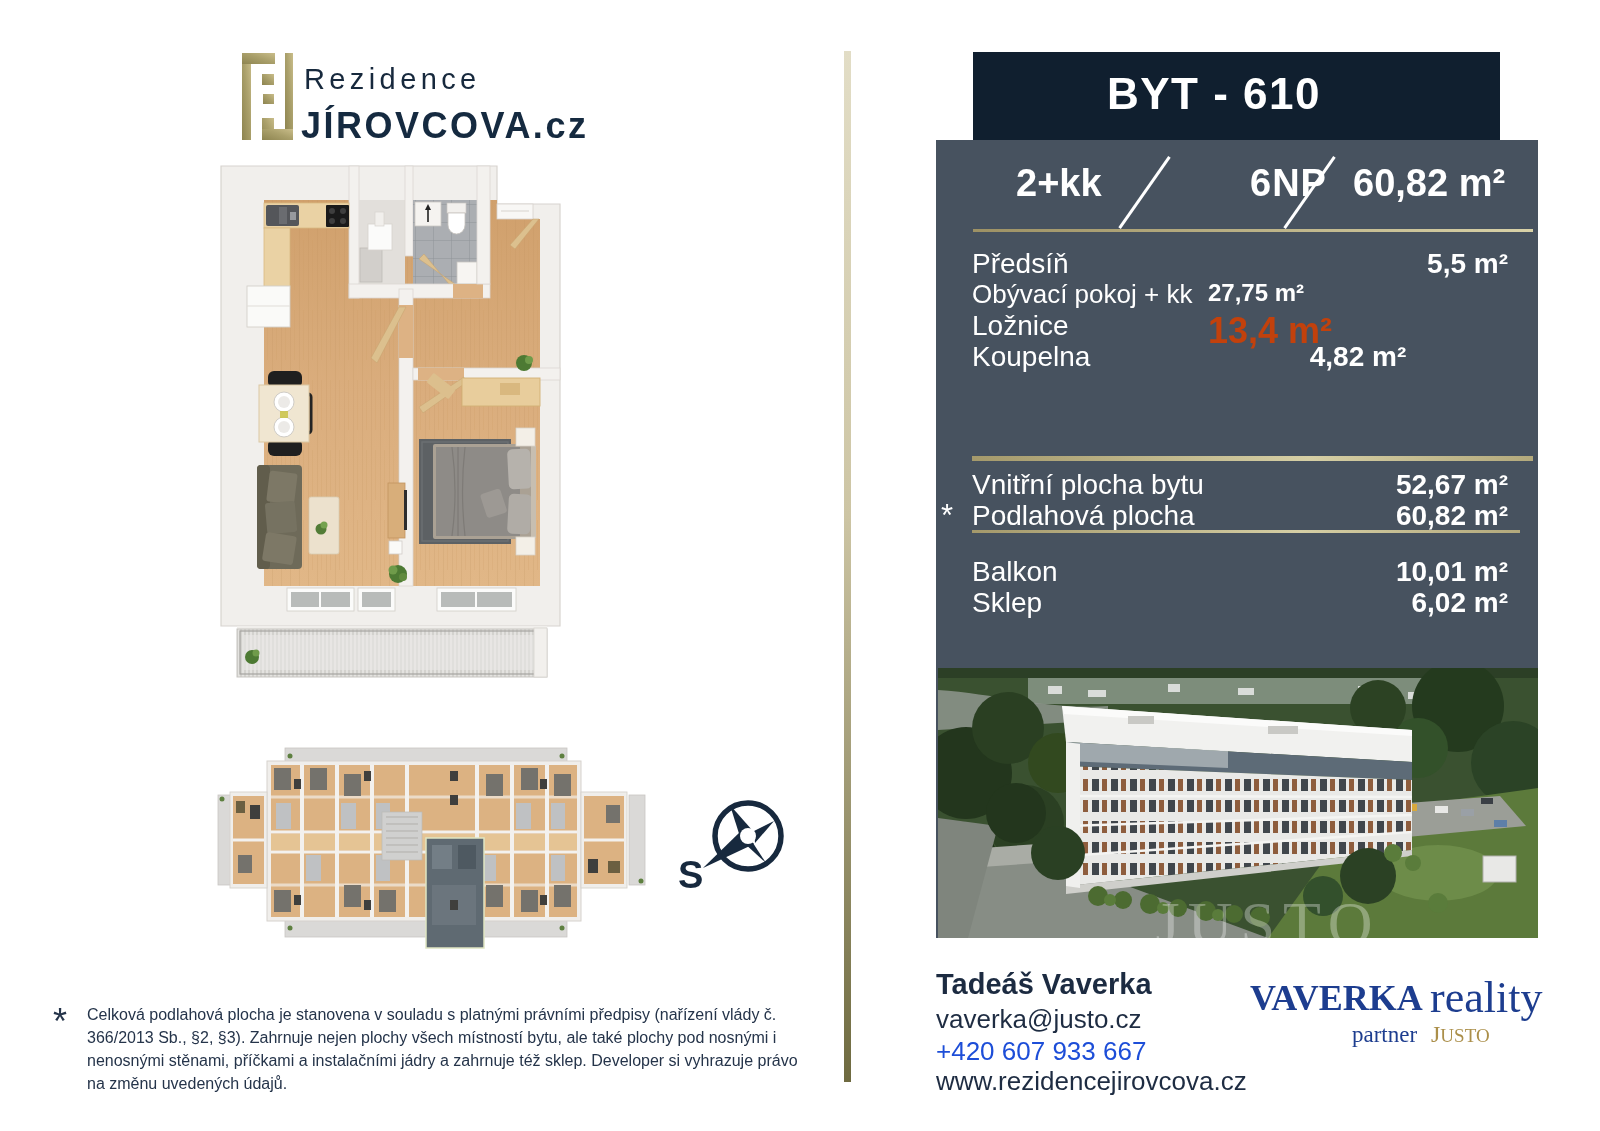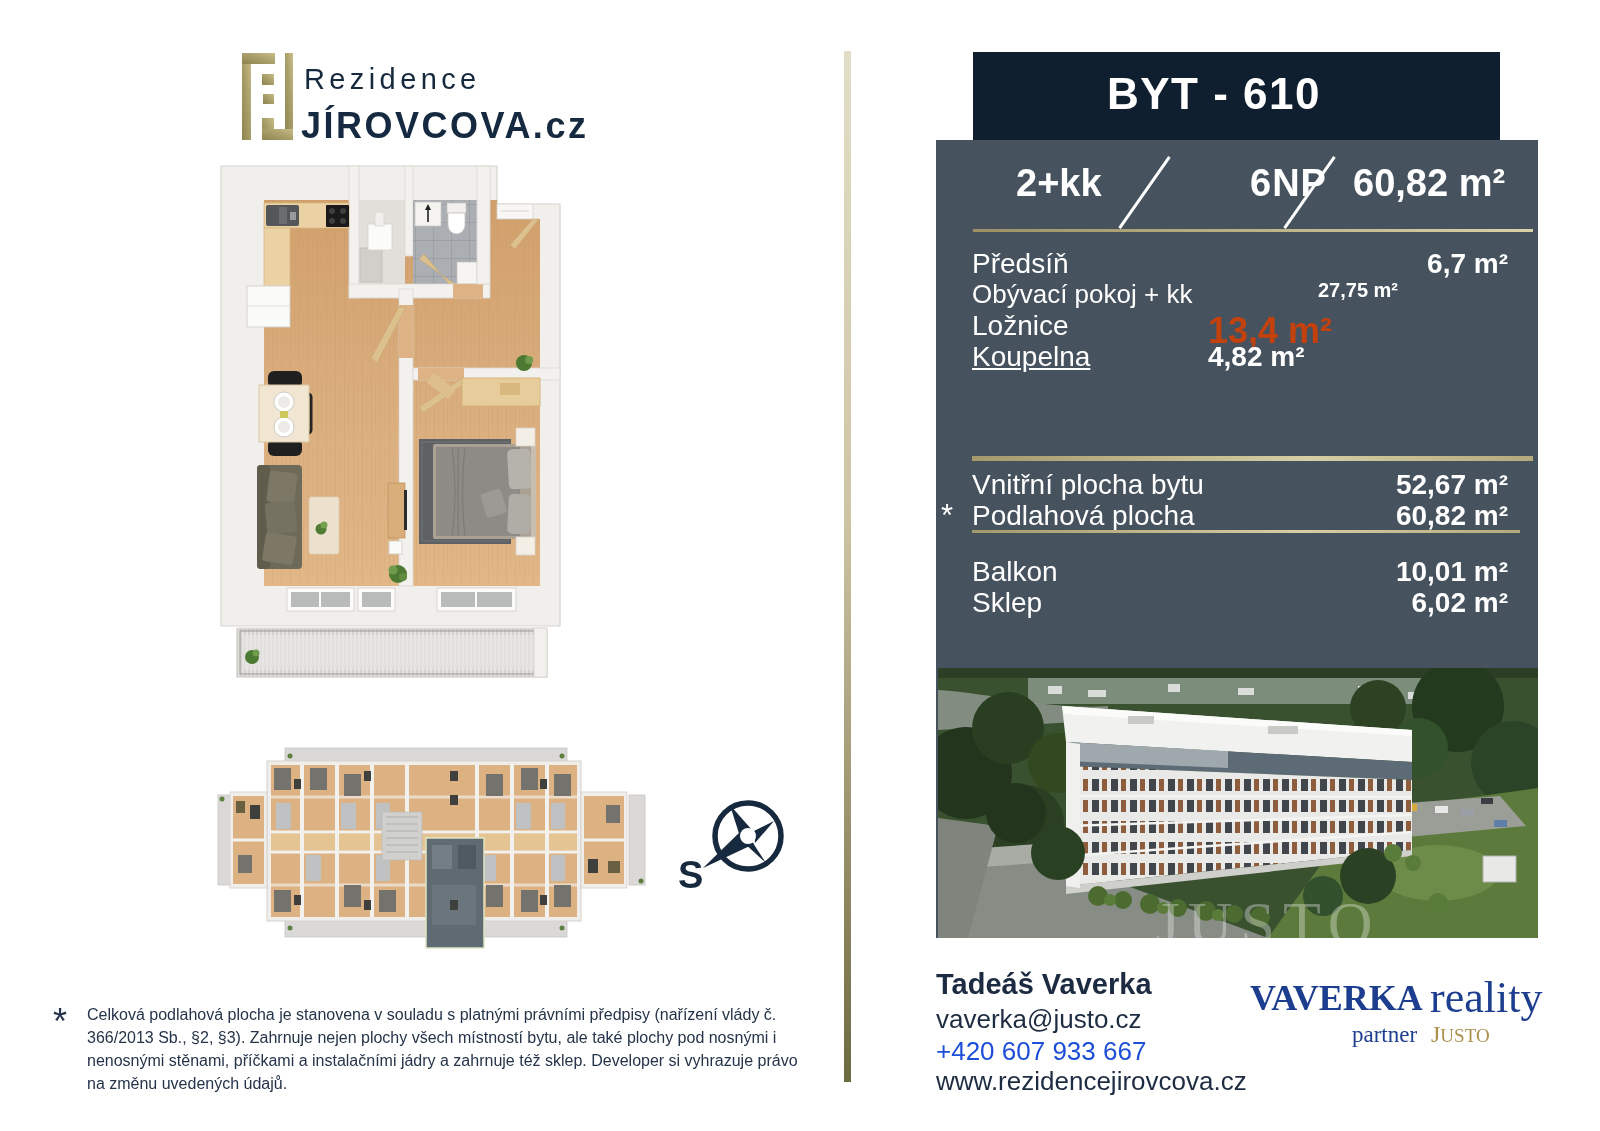--- a/index.html
+++ b/index.html
@@ -341,30 +341,30 @@
 
 <div class="abs" style="left:1250px;top:162px;font-size:38px;font-weight:bold;color:#ffffff;letter-spacing:1px;">6NP</div>
 
 <div class="abs" style="left:1308px;top:149px;width:3px;height:87px;background:#ffffff;transform:rotate(35deg);"></div>
 
 <div class="abs" style="left:1353px;top:162px;font-size:38px;font-weight:bold;color:#ffffff;">60,82 m²</div>
 
 <div class="abs" style="left:973px;top:229px;width:560px;height:3px;background:linear-gradient(90deg,#9d9164,#d9d2a8);"></div>
 
 <div class="abs" style="left:972px;top:248px;font-size:28px;color:#ffffff;">Předsíň</div>
-<div class="abs" style="left:1208px;top:248px;width:300px;text-align:right;font-size:28px;font-weight:bold;color:#ffffff;">6,7 m²</div>
+<div class="abs" style="left:1208px;top:248px;width:300px;text-align:right;font-size:28px;font-weight:bold;color:#ffffff;">5,5 m²</div>
 
 <div class="abs" style="left:972px;top:279px;font-size:26px;color:#ffffff;">Obývací pokoj + kk</div>
-<div class="abs" style="left:1208px;top:279px;width:300px;text-align:center;font-size:20px;font-weight:bold;color:#ffffff;">27,75 m²</div>
+<div class="abs" style="left:1208px;top:279px;width:300px;text-align:left;font-size:24px;font-weight:bold;color:#ffffff;">27,75 m²</div>
 
 <div class="abs" style="left:972px;top:310px;font-size:28px;color:#ffffff;">Ložnice</div>
 <div class="abs" style="left:1208px;top:310px;width:300px;font-size:36px;font-weight:bold;color:#c2410c;">13,4 m²</div>
 
-<div class="abs" style="left:972px;top:341px;font-size:28px;color:#ffffff;text-decoration:underline;">Koupelna</div>
-<div class="abs" style="left:1208px;top:341px;width:300px;text-align:left;font-size:28px;font-weight:bold;color:#ffffff;">4,82 m²</div>
+<div class="abs" style="left:972px;top:341px;font-size:28px;color:#ffffff;">Koupelna</div>
+<div class="abs" style="left:1208px;top:341px;width:300px;text-align:center;font-size:28px;font-weight:bold;color:#ffffff;">4,82 m²</div>
 
 <div class="abs" style="left:972px;top:456px;width:561px;height:5px;background:linear-gradient(90deg,#a4996b,#d6cfa5 60%,#b3a97c);"></div>
 
 <div class="abs" style="left:972px;top:469px;font-size:28px;color:#ffffff;">Vnitřní plocha bytu</div>
 <div class="abs" style="left:1208px;top:469px;width:300px;text-align:right;font-size:28px;font-weight:bold;color:#ffffff;">52,67 m²</div>
 
 <div class="abs" style="left:941px;top:498px;font-size:31px;color:#ffffff;">*</div>
 <div class="abs" style="left:972px;top:500px;font-size:28px;color:#ffffff;">Podlahová plocha</div>
 <div class="abs" style="left:1208px;top:500px;width:300px;text-align:right;font-size:28px;font-weight:bold;color:#ffffff;">60,82 m²</div>
 

